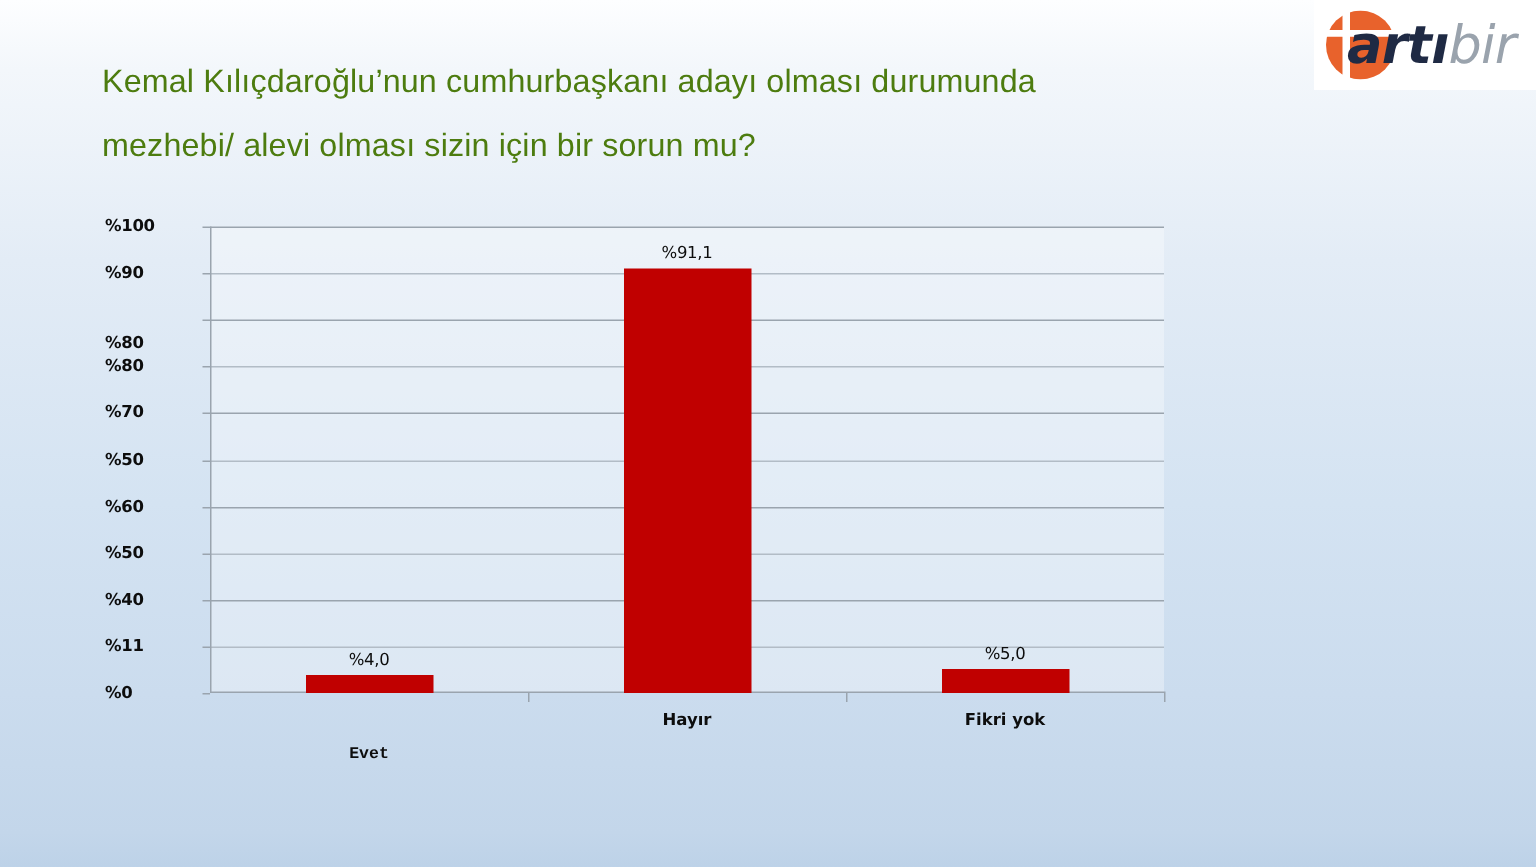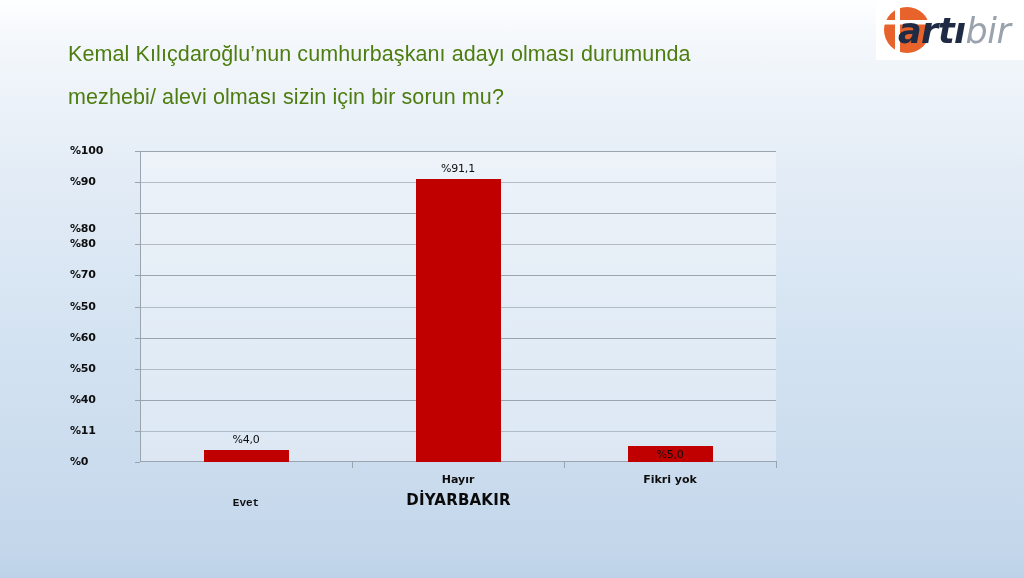--- a/index.html
+++ b/index.html
@@ -236,21 +236,20 @@
       <div class="xtick-mark" style="left: 776px;"></div>
     </div>
   <div id="bars">
       <div class="bar" style="left: 204px; top: 450px; width: 85px; height: 12px; background: rgb(192, 0, 0);"></div>
       <div class="bar" style="left: 416px; top: 179px; width: 85px; height: 283px; background: rgb(192, 0, 0);"></div>
       <div class="bar" style="left: 628px; top: 446px; width: 85px; height: 16px; background: rgb(192, 0, 0);"></div>
     </div>
   <div id="bar-values">
       <div class="bar-value" style="left: 196px; top: 433px; width: 100px;">%4,0</div>
       <div class="bar-value" style="left: 408px; top: 162px; width: 100px;">%91,1</div>
-      <div class="bar-value" style="left: 620px; top: 448px; width: 100px;">%5,0</div>
+      <div class="bar-value" style="left: 620px; top: 429px; width: 100px;">%5,0</div>
     </div>
   <div id="cat-labels">
       <div class="cat-label" style="left: 186px; top: 497px; width: 120px; font-family: Liberation Mono, monospace;">Evet</div>
       <div class="cat-label" style="left: 398px; top: 473px; width: 120px;">Hayır</div>
       <div class="cat-label" style="left: 610px; top: 473px; width: 120px;">Fikri yok</div>
     </div>
-  <div id="axis-title">DİYARBAKIR</div>
 </div>
 
 </body></html>

